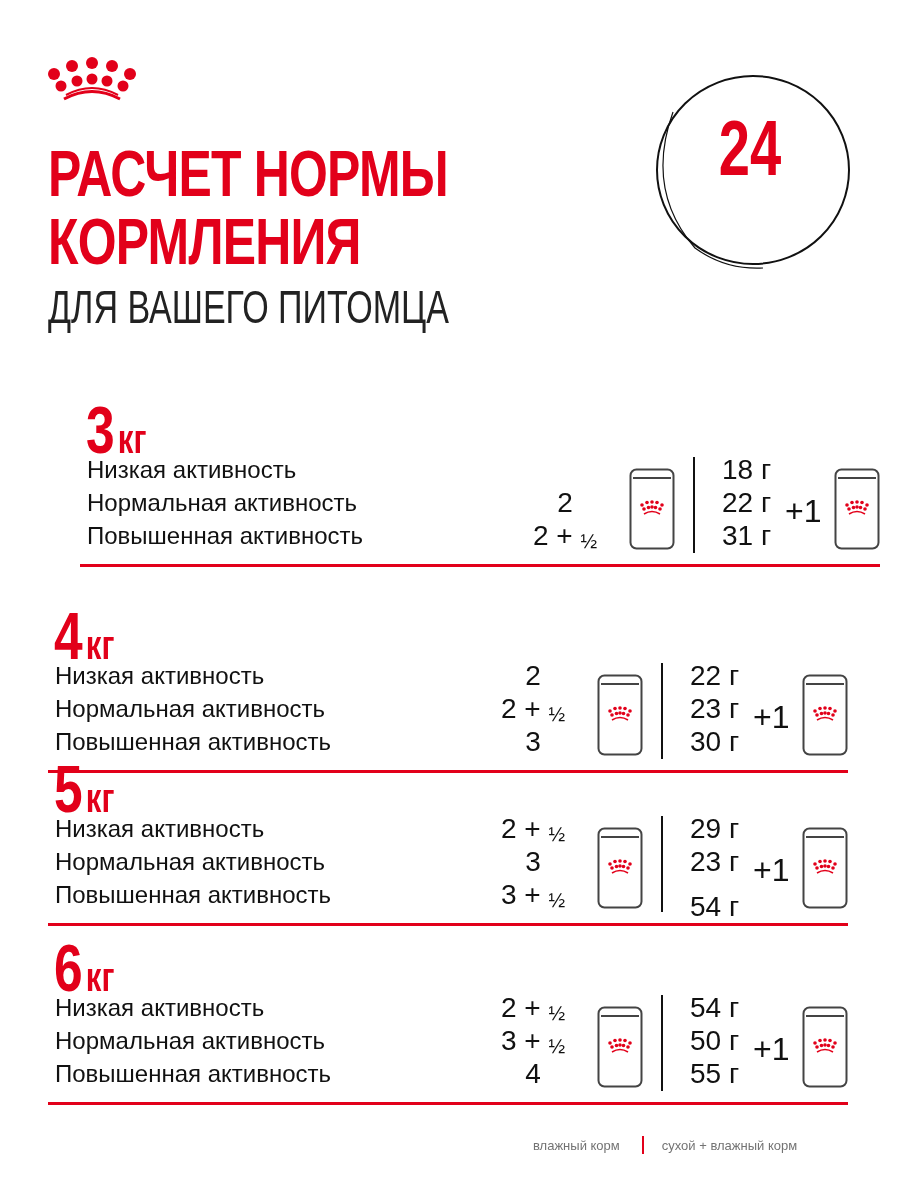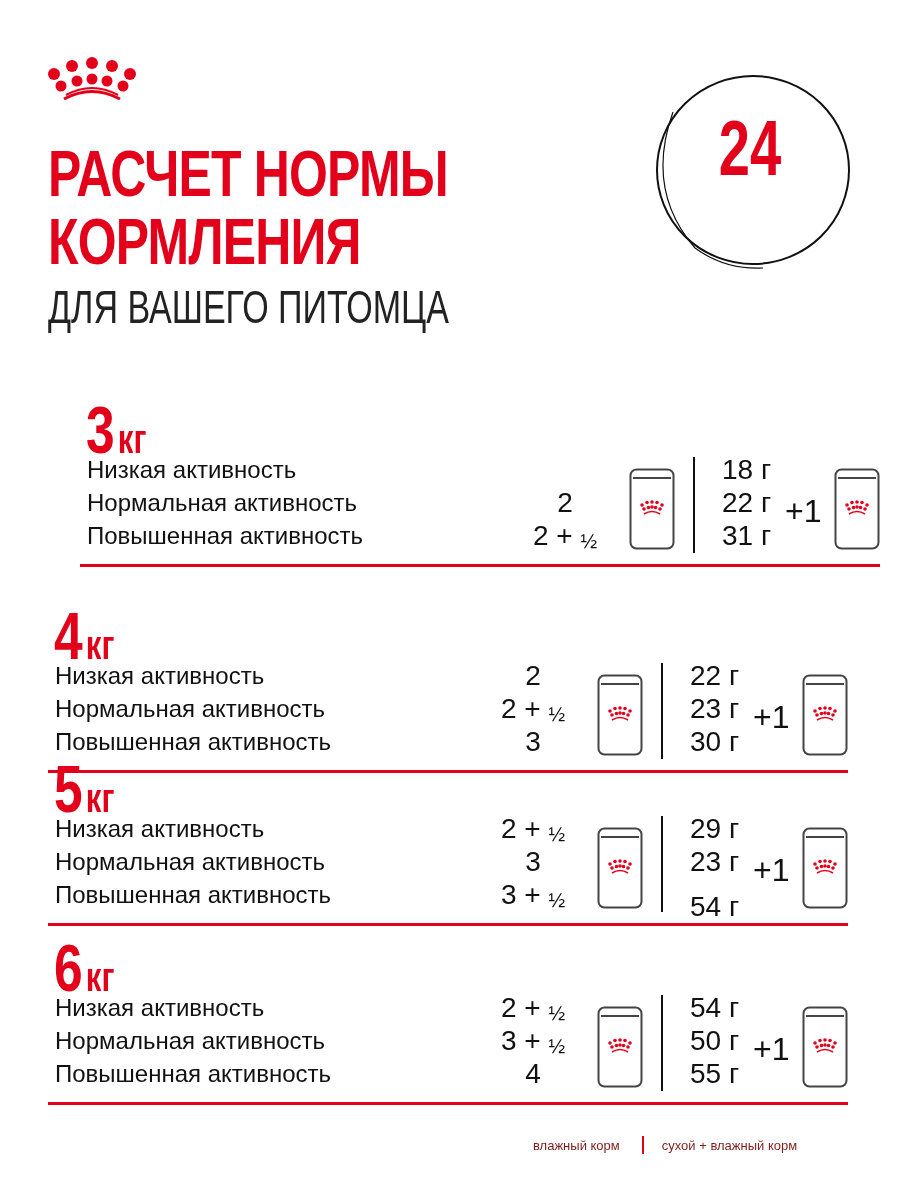--- a/index.html
+++ b/index.html
@@ -48,21 +48,21 @@
     .mixed-val {
       position:absolute; left:642px; font-size:28px; line-height:30px; white-space:nowrap;
     }
     .plus-one {
       position:absolute; left:705px; top:99px; font-size:32px; line-height:34px;
     }
     .pouch { position:absolute; width:46px; height:82px; }
     .vdiv { position:absolute; left:613px; width:2px; background:#111; top:62px; height:96px; }
     .hrule { position:absolute; left:0; width:800px; height:3px; background:#e2001a; top:169px; }
     .legend {
-      position:absolute; top:1136px; left:533px; font-size:13px; color:#7f1d1d; white-space:nowrap;
+      position:absolute; top:1136px; left:533px; font-size:13px; color:#737373; white-space:nowrap;
     }
     .legend .sep { display:inline-block; width:2px; height:18px; background:#e2001a; vertical-align:-4px; margin:0 18px 0 22px; }
   </style>
 </head>
 <body>
 
 <svg class="logo" viewBox="0 0 96 52">
   <g fill="#e2001a">
     <circle cx="10" cy="24" r="6"></circle>
     <circle cx="28" cy="16" r="6"></circle>

